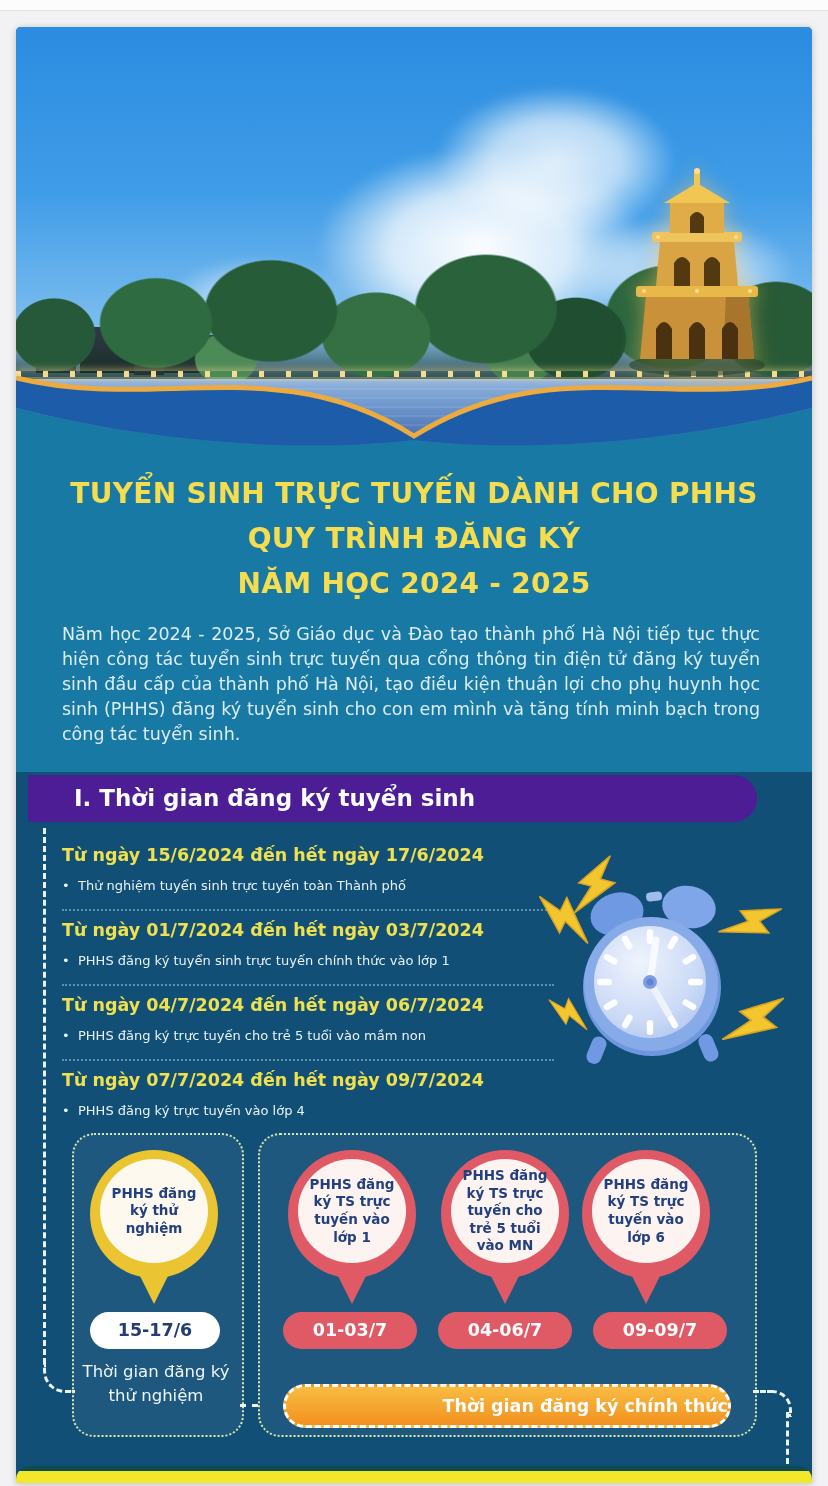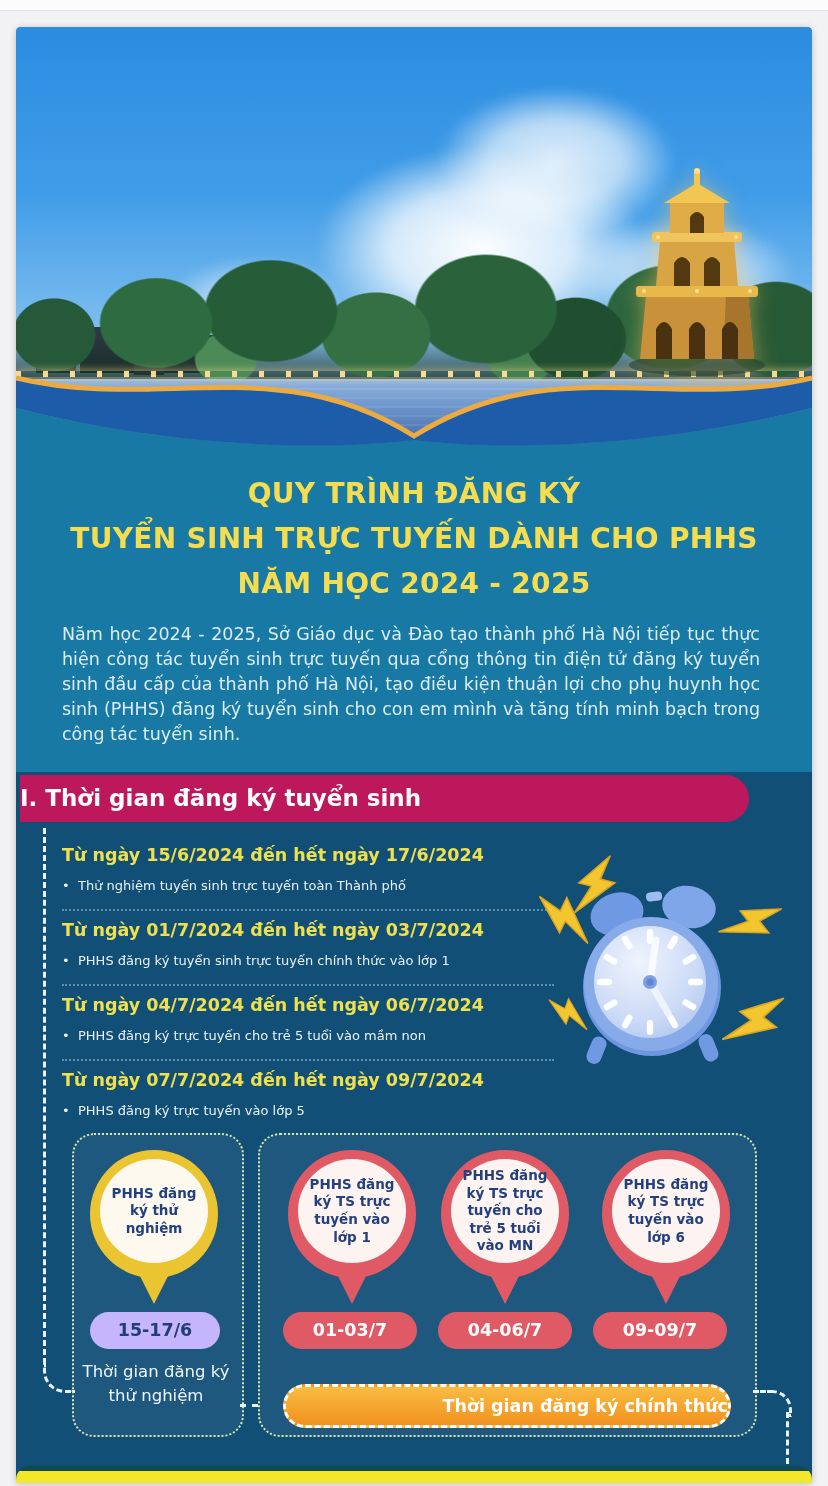--- a/index.html
+++ b/index.html
@@ -56,22 +56,22 @@
   .tower{position:absolute;left:606px;top:140px;width:150px;height:210px;z-index:5;filter:drop-shadow(0 0 10px rgba(255,200,90,.5));}
   .wave{position:absolute;left:0;bottom:-1px;width:796px;height:110px;z-index:6;}
 
   
   .teal{position:relative;height:315px;background:#1879A4;}
   .title{padding-top:14px;text-align:center;color:#F5DD4F;font-weight:bold;font-size:28px;line-height:45px;letter-spacing:.3px;}
   .intro{margin:16px 52px 0 46px;color:#dcedf4;font-size:17.5px;line-height:25px;text-align:justify;}
 
   
   .dark{position:relative;height:711px;background:#114F77;}
-  .banner{position:absolute;left:4px;top:3px;width:729px;height:47px;background:#be185d;
-    border-radius:0 26px 26px 0;color:#fbfdfe;font-weight:bold;font-size:23px;line-height:47px;box-sizing:border-box;}
+  .banner{position:absolute;left:12px;top:3px;width:729px;height:47px;background:#4c1d95;
+    border-radius:0 26px 26px 0;color:#fbfdfe;font-weight:bold;font-size:23px;line-height:47px;padding-left:46px;box-sizing:border-box;}
   .dash-left{position:absolute;left:27px;top:56px;height:536px;border-left:3px dashed #e9f2f5;}
   .dash-curve-left{position:absolute;left:27px;top:592px;width:29px;height:26px;
     border-left:3px dashed #e9f2f5;border-bottom:3px dashed #e9f2f5;border-bottom-left-radius:22px;}
   .timeline{position:absolute;left:46px;top:64px;width:492px;}
   .entry{padding:8px 0 12px;border-bottom:2px dotted rgba(170,212,226,.5);}
   .entry:last-child{border-bottom:none;}
   .entry-dates{color:#EFE14E;font-weight:bold;font-size:17.5px;line-height:23px;}
   .entry-detail{position:relative;margin-top:8px;padding-left:16px;color:#e9f3f7;font-size:13px;line-height:22px;}
   .entry-detail::before{content:"•";position:absolute;left:0;top:0;color:#e9f3f7;}
   .clock-wrap{position:absolute;left:513px;top:68px;width:272px;height:242px;}
@@ -88,21 +88,21 @@
     display:flex;align-items:center;justify-content:center;text-align:center;
     font-weight:bold;font-size:13.5px;line-height:1.3;color:#24407E;padding:4px;box-sizing:border-box;}
   .pin.yellow .pin-inner{background:#FDF9EE;}
   .pin.red .pin-inner{background:#FDF4F1;}
   .pin-tail{width:36px;height:36px;margin:-10px auto 0;clip-path:polygon(0 0,100% 0,50% 100%);position:relative;z-index:1;}
   .pin.yellow .pin-tail{background:#EAC431;}
   .pin.red .pin-tail{background:#E05A66;}
 
   .pill{position:absolute;top:540px;height:37px;border-radius:20px;text-align:center;
     font-weight:bold;font-size:17.5px;line-height:37px;}
-  .pill.yellow{background:#c4b5fd;color:#223C74;}
+  .pill.yellow{background:#ffffff;color:#223C74;}
   .pill.red{background:#E05A66;color:#fdfdfe;}
 
   .trial-label{position:absolute;left:56px;top:588px;width:168px;text-align:center;
     color:#eef6f9;font-size:16.5px;line-height:24px;}
   .official-pill{position:absolute;left:267px;top:612px;width:448px;height:44px;box-sizing:border-box;
     border:3px dashed #ffffff;border-radius:26px;
     background:linear-gradient(180deg,#F8BC42,#F2911F);
     color:#fff;font-weight:bold;font-size:17.5px;line-height:38px;text-align:right;}
   .dash-connector{position:absolute;left:224px;top:632px;width:18px;border-top:3px dashed #e9f2f5;}
   .dash-h-right{position:absolute;left:737px;top:618px;width:20px;border-top:3px dashed #e9f2f5;}
@@ -159,22 +159,22 @@
     </svg>
     <svg class="wave" viewBox="0 0 796 110" preserveAspectRatio="none">
       <path d="M0,60 C150,98 300,104 398,92 C496,104 646,98 796,60 L796,110 L0,110 Z" fill="#1879A4"></path>
       <path d="M0,30 C140,64 262,2 398,88 C534,2 656,64 796,30 L796,60 C646,98 496,104 398,92 C300,104 150,98 0,60 Z" fill="#1D5CA9"></path>
       <path d="M0,30 C140,64 262,2 398,88 C534,2 656,64 796,30" fill="none" stroke="#EDAA3E" stroke-width="5"></path>
     </svg>
   </div>
 
   <div class="teal">
     <div class="title">
+      <div>TUYỂN SINH TRỰC TUYẾN DÀNH CHO PHHS</div>
       <div>QUY TRÌNH ĐĂNG KÝ</div>
-      <div>TUYỂN SINH TRỰC TUYẾN DÀNH CHO PHHS</div>
       <div>NĂM HỌC 2024 - 2025</div>
     </div>
     <div class="intro">Năm học 2024 - 2025, Sở Giáo dục và Đào tạo thành phố Hà Nội tiếp tục thực hiện công tác tuyển sinh trực tuyến qua cổng thông tin điện tử đăng ký tuyển sinh đầu cấp của thành phố Hà Nội, tạo điều kiện thuận lợi cho phụ huynh học sinh (PHHS) đăng ký tuyển sinh cho con em mình và tăng tính minh bạch trong công tác tuyển sinh.</div>
   </div>
 
   <div class="dark">
     <div class="banner">I. Thời gian đăng ký tuyển sinh</div>
 
     <div class="dash-left"></div>
     <div class="dash-curve-left"></div>
@@ -187,21 +187,21 @@
       <div class="entry">
         <div class="entry-dates">Từ ngày 01/7/2024 đến hết ngày 03/7/2024</div>
         <div class="entry-detail">PHHS đăng ký tuyển sinh trực tuyến chính thức vào lớp 1</div>
       </div>
       <div class="entry">
         <div class="entry-dates">Từ ngày 04/7/2024 đến hết ngày 06/7/2024</div>
         <div class="entry-detail">PHHS đăng ký trực tuyến cho trẻ 5 tuổi vào mầm non</div>
       </div>
       <div class="entry">
         <div class="entry-dates">Từ ngày 07/7/2024 đến hết ngày 09/7/2024</div>
-        <div class="entry-detail">PHHS đăng ký trực tuyến vào lớp 5</div>
+        <div class="entry-detail">PHHS đăng ký trực tuyến vào lớp 4</div>
       </div>
     </div>
 
     <div class="clock-wrap">
       <svg viewBox="0 0 272 242" width="272" height="242">
         <defs>
           <radialGradient id="face" cx="40%" cy="32%" r="80%">
             <stop offset="0" stop-color="#EFF4FD"></stop>
             <stop offset="0.65" stop-color="#CBDAF6"></stop>
             <stop offset="1" stop-color="#AFC5EF"></stop>
@@ -271,21 +271,21 @@
         <div class="pin-inner">PHHS đăng ký TS trực tuyến vào lớp 1</div>
       </div>
       <div class="pin-tail"></div>
     </div>
     <div class="pin red" style="left:425px;">
       <div class="pin-circle">
         <div class="pin-inner">PHHS đăng ký TS trực tuyến cho trẻ 5 tuổi vào MN</div>
       </div>
       <div class="pin-tail"></div>
     </div>
-    <div class="pin red" style="left:586px;">
+    <div class="pin red" style="left:566px;">
       <div class="pin-circle">
         <div class="pin-inner">PHHS đăng ký TS trực tuyến vào lớp 6</div>
       </div>
       <div class="pin-tail"></div>
     </div>
 
     <div class="pill yellow" style="left:74px;width:130px;">15-17/6</div>
     <div class="pill red" style="left:267px;width:134px;text-align:center;">01-03/7</div>
     <div class="pill red" style="left:422px;width:134px;">04-06/7</div>
     <div class="pill red" style="left:577px;width:134px;">09-09/7</div>

